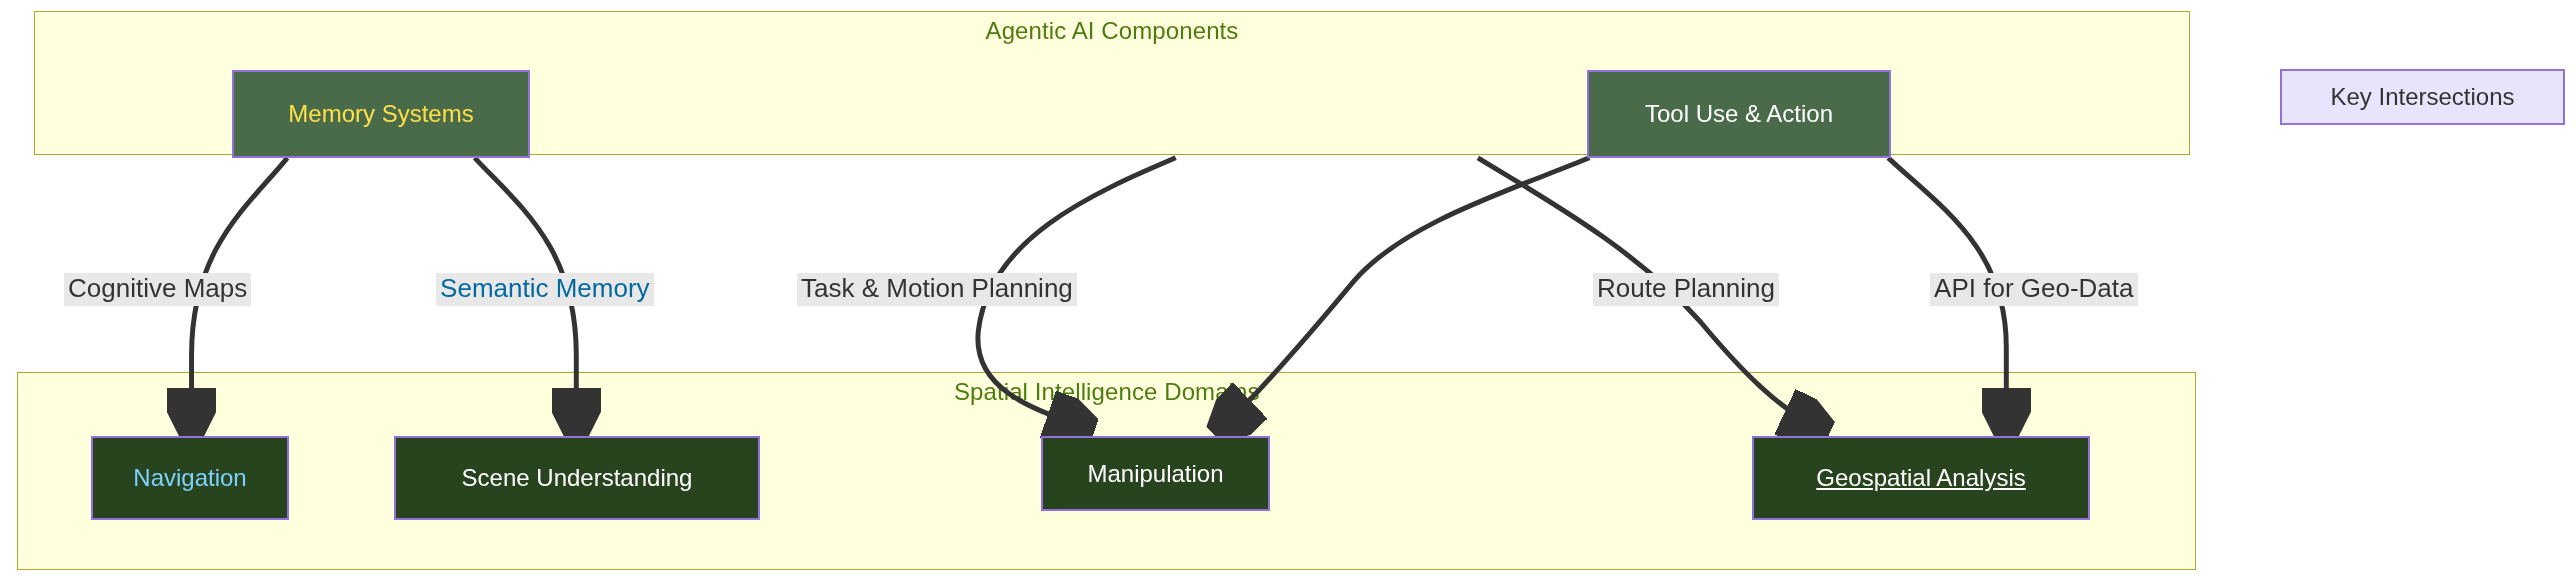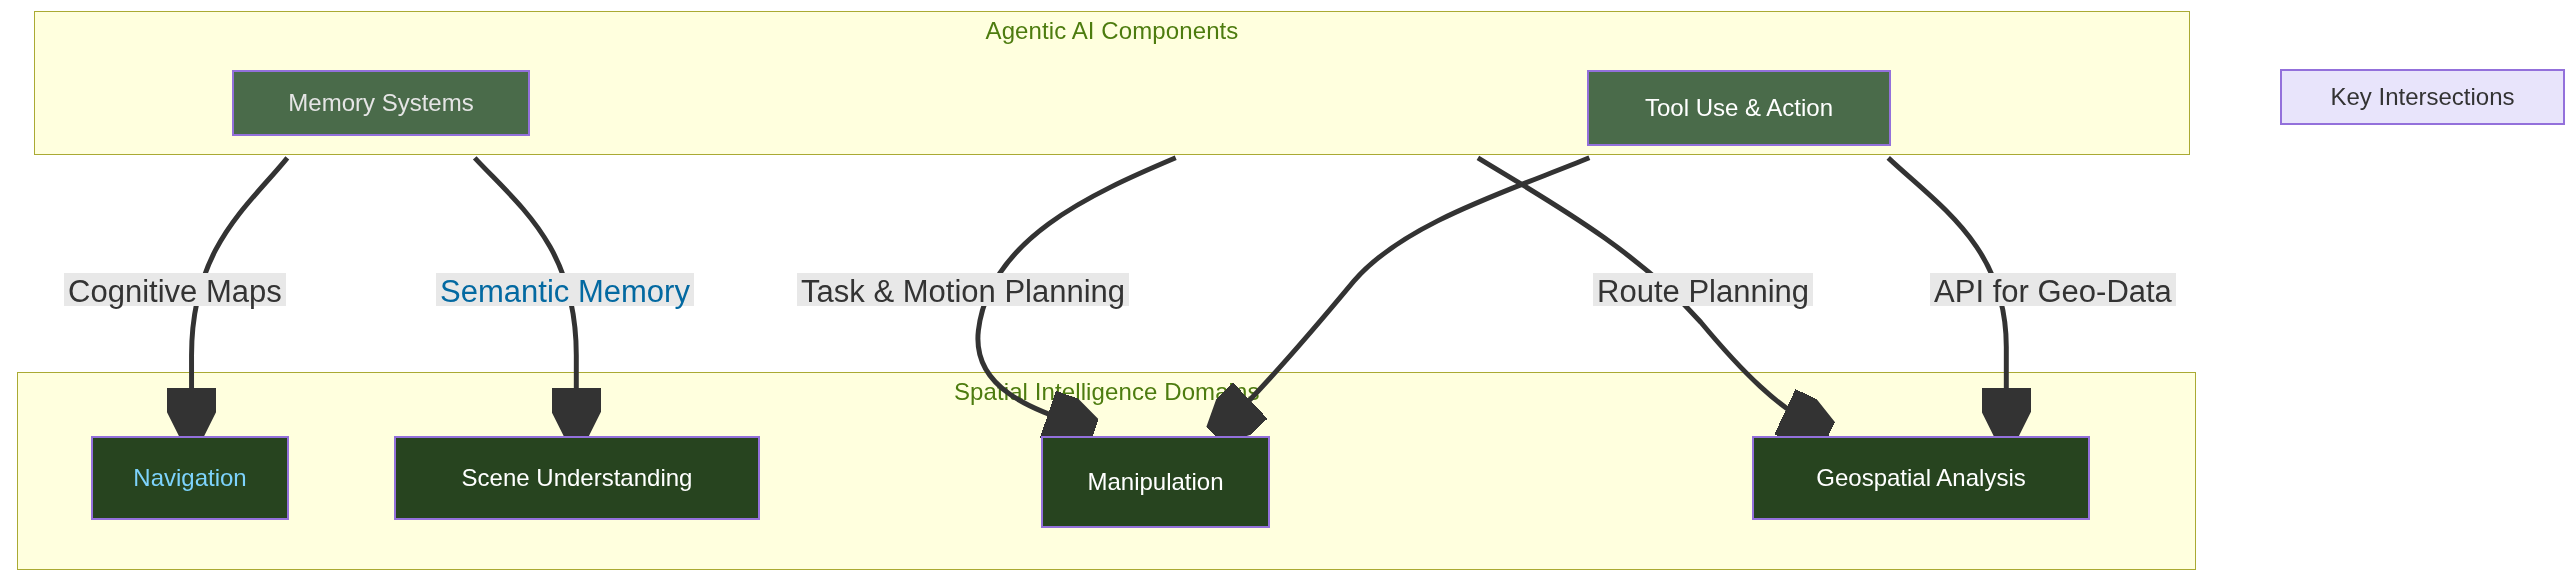--- a/index.html
+++ b/index.html
@@ -14,21 +14,21 @@
 
   
   .node{position:absolute;box-sizing:border-box;display:flex;align-items:center;
         justify-content:center;color:#ffffff;font-size:24px;white-space:nowrap;
         border:2.5px solid #9370db;}
   .node.agent{background:#4a6b4a;}
   .node.domain{background:#27441f;}
   .node.legend{background:#e8e4fb;color:#333333;border:2.5px solid #9370db;}
 
   
-  .edge-label{position:absolute;background:#e8e8e8;color:#333333;font-size:31px;
+  .edge-label{position:absolute;background:#e8e8e8;color:#333333;font-size:26px;
               white-space:nowrap;padding:0.8px 4.1px;box-sizing:border-box;line-height:1.15;}
 
   svg.edges{position:absolute;left:0;top:0;width:2576px;height:585px;overflow:visible;
             pointer-events:none;}
   svg.edges path{fill:none;stroke:#333333;stroke-width:6;}
 </style>
 </head>
 <body>
 
 <div id="stage">
@@ -52,36 +52,36 @@
 
     <path marker-end="url(#arrow)" d="M 1424 191 C 1320 235 1198 290 1185 400 C 1177 470 1250 495 1309 515" stroke="#333333"></path>
 
     <path marker-end="url(#arrow)" d="M 1925 191 C 1830 230 1700 270 1640 340 C 1590 400 1530 470 1484 514" stroke="#333333"></path>
 
     <path marker-end="url(#arrow)" d="M 1790 191 C 1870 240 1980 300 2060 390 C 2110 450 2155 495 2200 516" stroke="#333333"></path>
 
     <path marker-end="url(#arrow)" d="M 2287 191 C 2350 250 2430 300 2430 420 L 2430 512" stroke="#333333"></path>
   </svg>
 
-  <div class="node agent" id="node-memory" style="left: 232px; top: 70px; width: 298px; height: 66px; background: rgb(74, 107, 74); border-color: rgb(147, 112, 219); color: #e5e5e5;">
+  <div class="node agent" id="node-memory" style="left: 232px; top: 70px; width: 298px; height: 88px; background: rgb(74, 107, 74); border-color: rgb(147, 112, 219); color: #fde047;">
     <span>Memory Systems</span>
   </div>
-  <div class="node agent" id="node-tooluse" style="left: 1587px; top: 70px; width: 304px; height: 76px; background: rgb(74, 107, 74); border-color: rgb(147, 112, 219); color: rgb(255, 255, 255);">
+  <div class="node agent" id="node-tooluse" style="left: 1587px; top: 70px; width: 304px; height: 88px; background: rgb(74, 107, 74); border-color: rgb(147, 112, 219); color: rgb(255, 255, 255);">
     <span>Tool Use &amp; Action</span>
   </div>
   <div class="node domain" id="node-navigation" style="left: 91px; top: 436px; width: 198px; height: 84px; background: rgb(39, 68, 31); border-color: rgb(147, 112, 219); color: #7dd3fc;">
     <span>Navigation</span>
   </div>
   <div class="node domain" id="node-scene" style="left: 394px; top: 436px; width: 366px; height: 84px; background: rgb(39, 68, 31); border-color: rgb(147, 112, 219); color: rgb(255, 255, 255);">
     <span>Scene Understanding</span>
   </div>
-  <div class="node domain" id="node-manip" style="left: 1041px; top: 436px; width: 229px; height: 92px; background: rgb(39, 68, 31); border-color: rgb(147, 112, 219); color: rgb(255, 255, 255);">
+  <div class="node domain" id="node-manip" style="left: 1041px; top: 436px; width: 229px; height: 75px; background: rgb(39, 68, 31); border-color: rgb(147, 112, 219); color: rgb(255, 255, 255);">
     <span>Manipulation</span>
   </div>
-  <div class="node domain" id="node-geo" style="left: 1752px; top: 436px; width: 338px; height: 84px; background: rgb(39, 68, 31); border-color: rgb(147, 112, 219); color: rgb(255, 255, 255);">
+  <div class="node domain" id="node-geo" style="left: 1752px; top: 436px; width: 338px; height: 84px; background: rgb(39, 68, 31); border-color: rgb(147, 112, 219); color: rgb(255, 255, 255); text-decoration: underline;">
     <span>Geospatial Analysis</span>
   </div>
 
   <div class="node legend" id="node-legend" style="left: 2280px; top: 69px; width: 285px; height: 56px; background: rgb(232, 228, 251); border-color: rgb(147, 112, 219); color: rgb(51, 51, 51);">
     <span>Key Intersections</span>
   </div>
 
   <div class="edge-label" id="edge-label-0" style="left: 64px; top: 273px; height: 33px; background: rgb(232, 232, 232); color: rgb(51, 51, 51);">Cognitive Maps</div>
   <div class="edge-label" id="edge-label-1" style="left: 436px; top: 273px; height: 33px; background: rgb(232, 232, 232); color: #0369a1;">Semantic Memory</div>
   <div class="edge-label" id="edge-label-2" style="left: 777px; top: 273px; height: 33px; background: rgb(232, 232, 232); color: rgb(51, 51, 51); margin-left: 20px;">Task &amp; Motion Planning</div>

